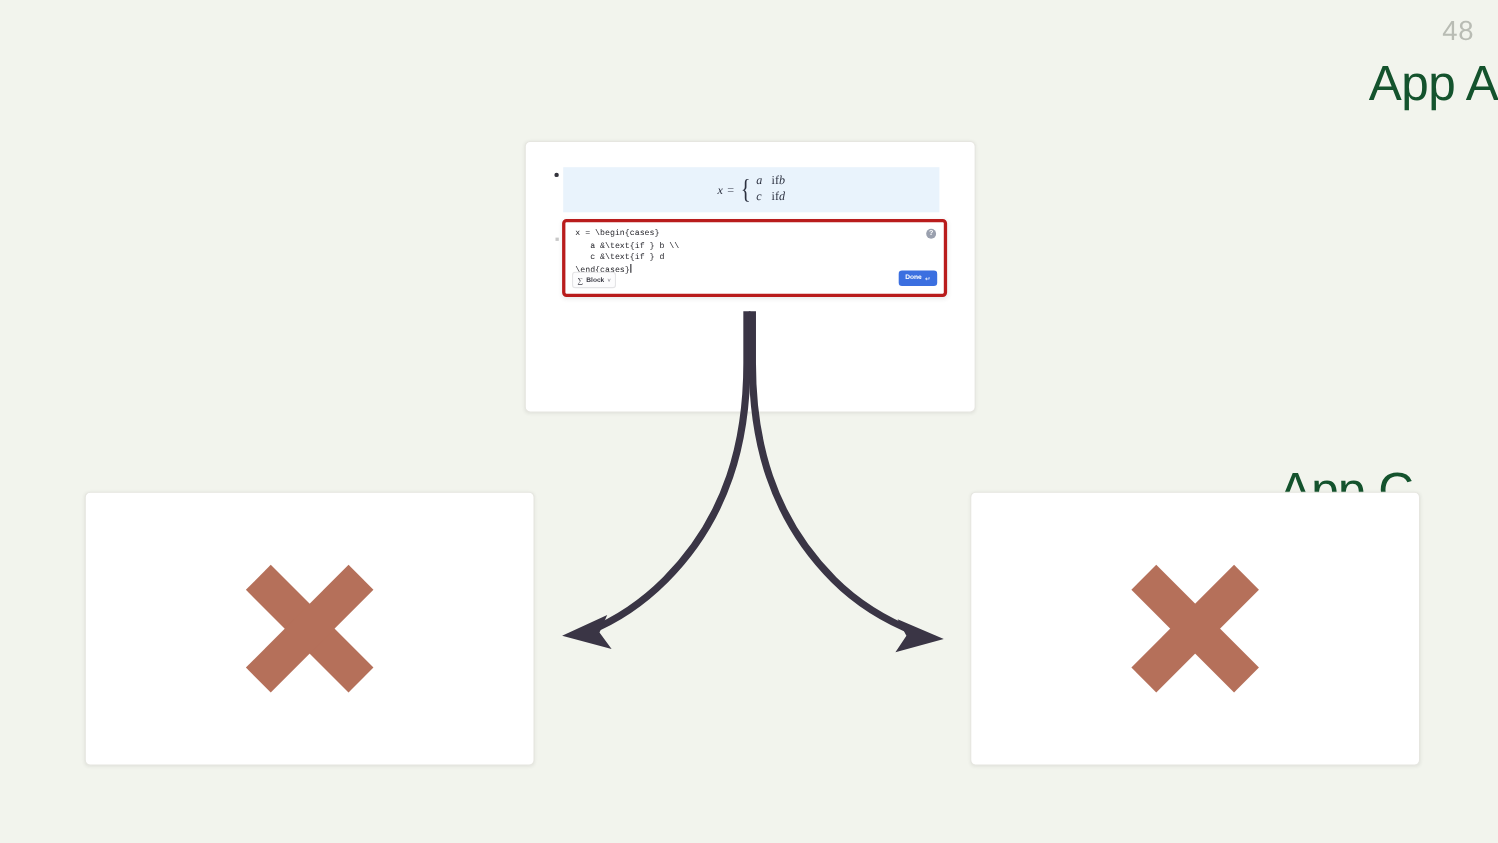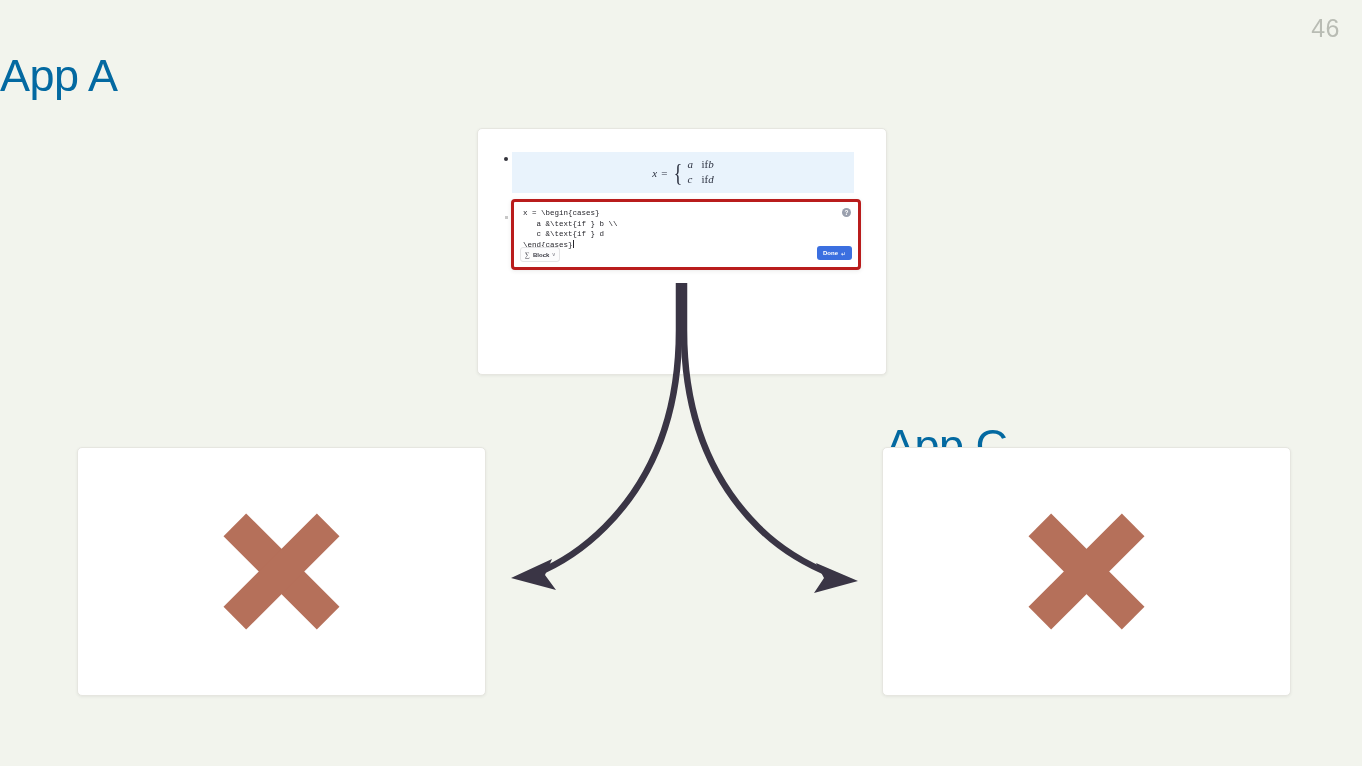--- a/index.html
+++ b/index.html
@@ -29,23 +29,23 @@
     color: #b9bcb4;
     letter-spacing: 0.5px;
     font-weight: 400;
   }
 
   
   .app-title {
     position: absolute;
     font-size: 45px;
     font-weight: 400;
-    color: #0369a1;
+    color: #14532d;
     letter-spacing: -0.5px;
-    text-align: left;
+    text-align: right;
     white-space: nowrap;
   }
   #title-a { top: 50px; left: 0; width: 1362px; }
   #title-b { top: 372px; left: 80px; width: 400px; }
   #title-c { top: 372px; left: 885px; width: 400px; margin-top: 48px; }
 
   
   .card {
     position: absolute;
     background: #ffffff;
@@ -224,21 +224,21 @@
     width: 1362px;
     height: 766px;
     pointer-events: none;
   }
 </style>
 </head>
 <body>
 
 <div class="slide">
 
-  <div class="page-number">46</div>
+  <div class="page-number">48</div>
 
   <div class="app-title" id="title-a">App A</div>
 
   <div class="card" id="card-a">
 
     <div class="doc-bullet"></div>
 
     <div class="formula-block">
       <div class="formula">
         <span class="lhs">x</span>

